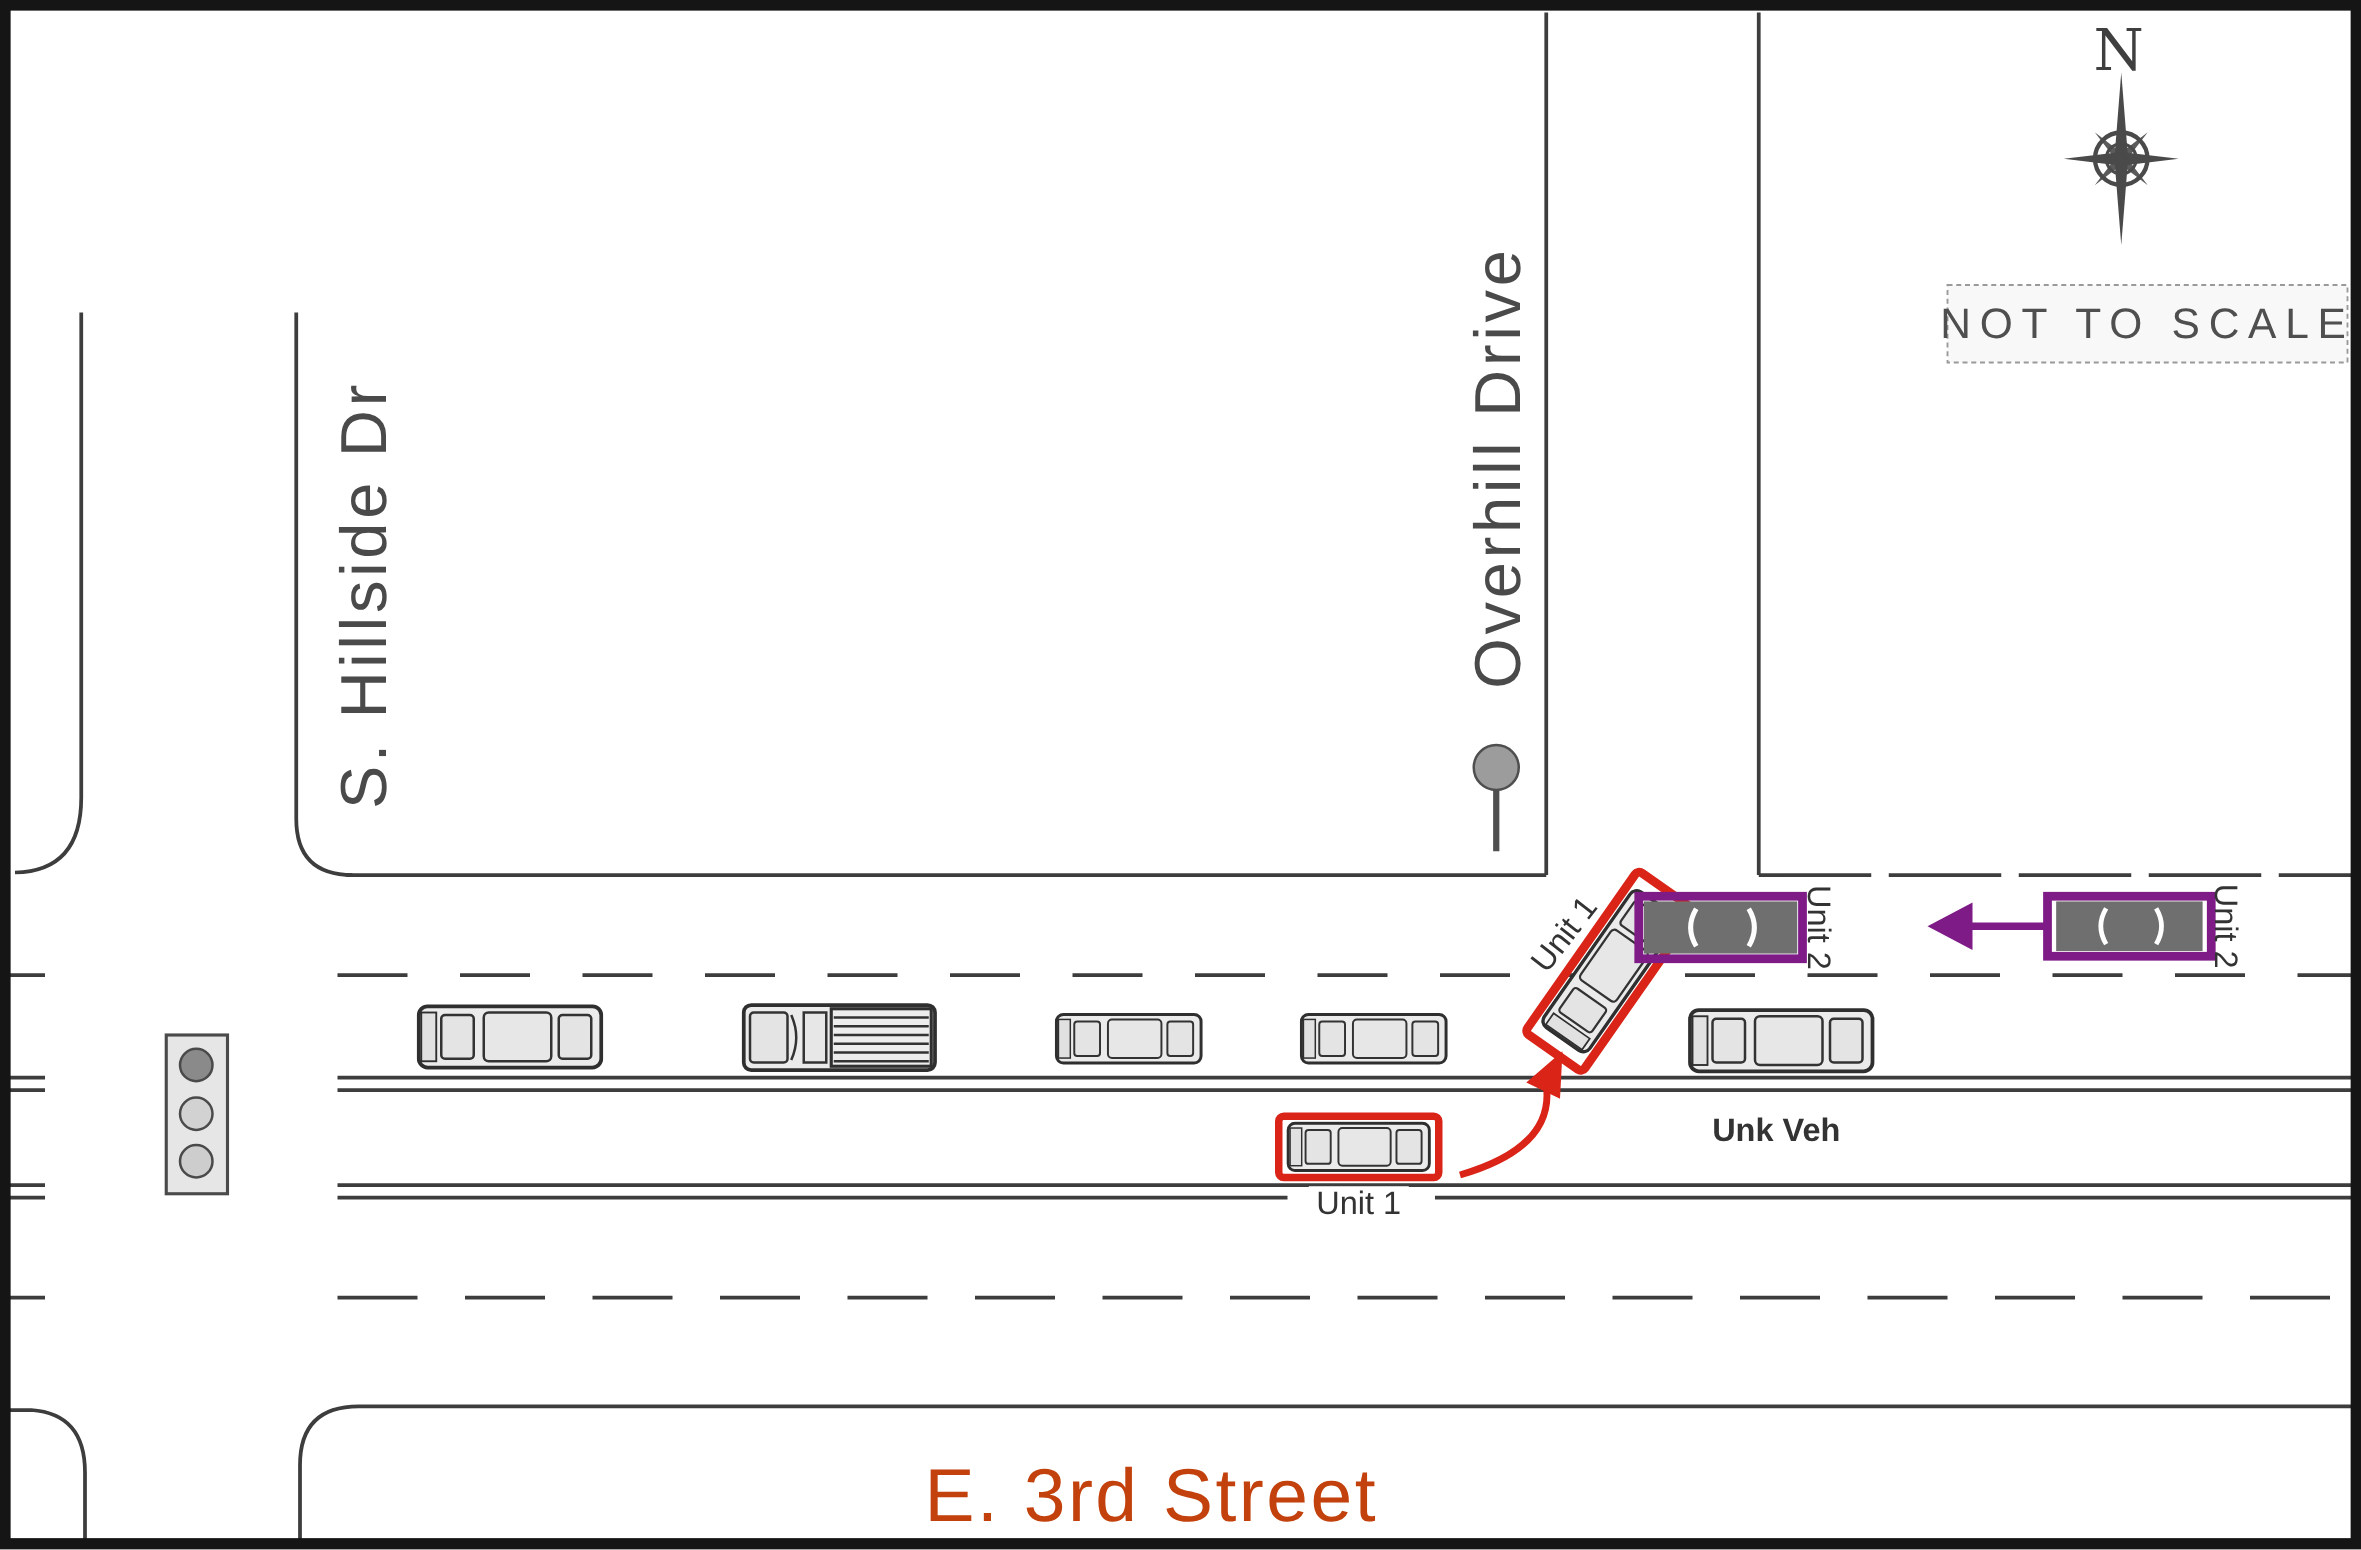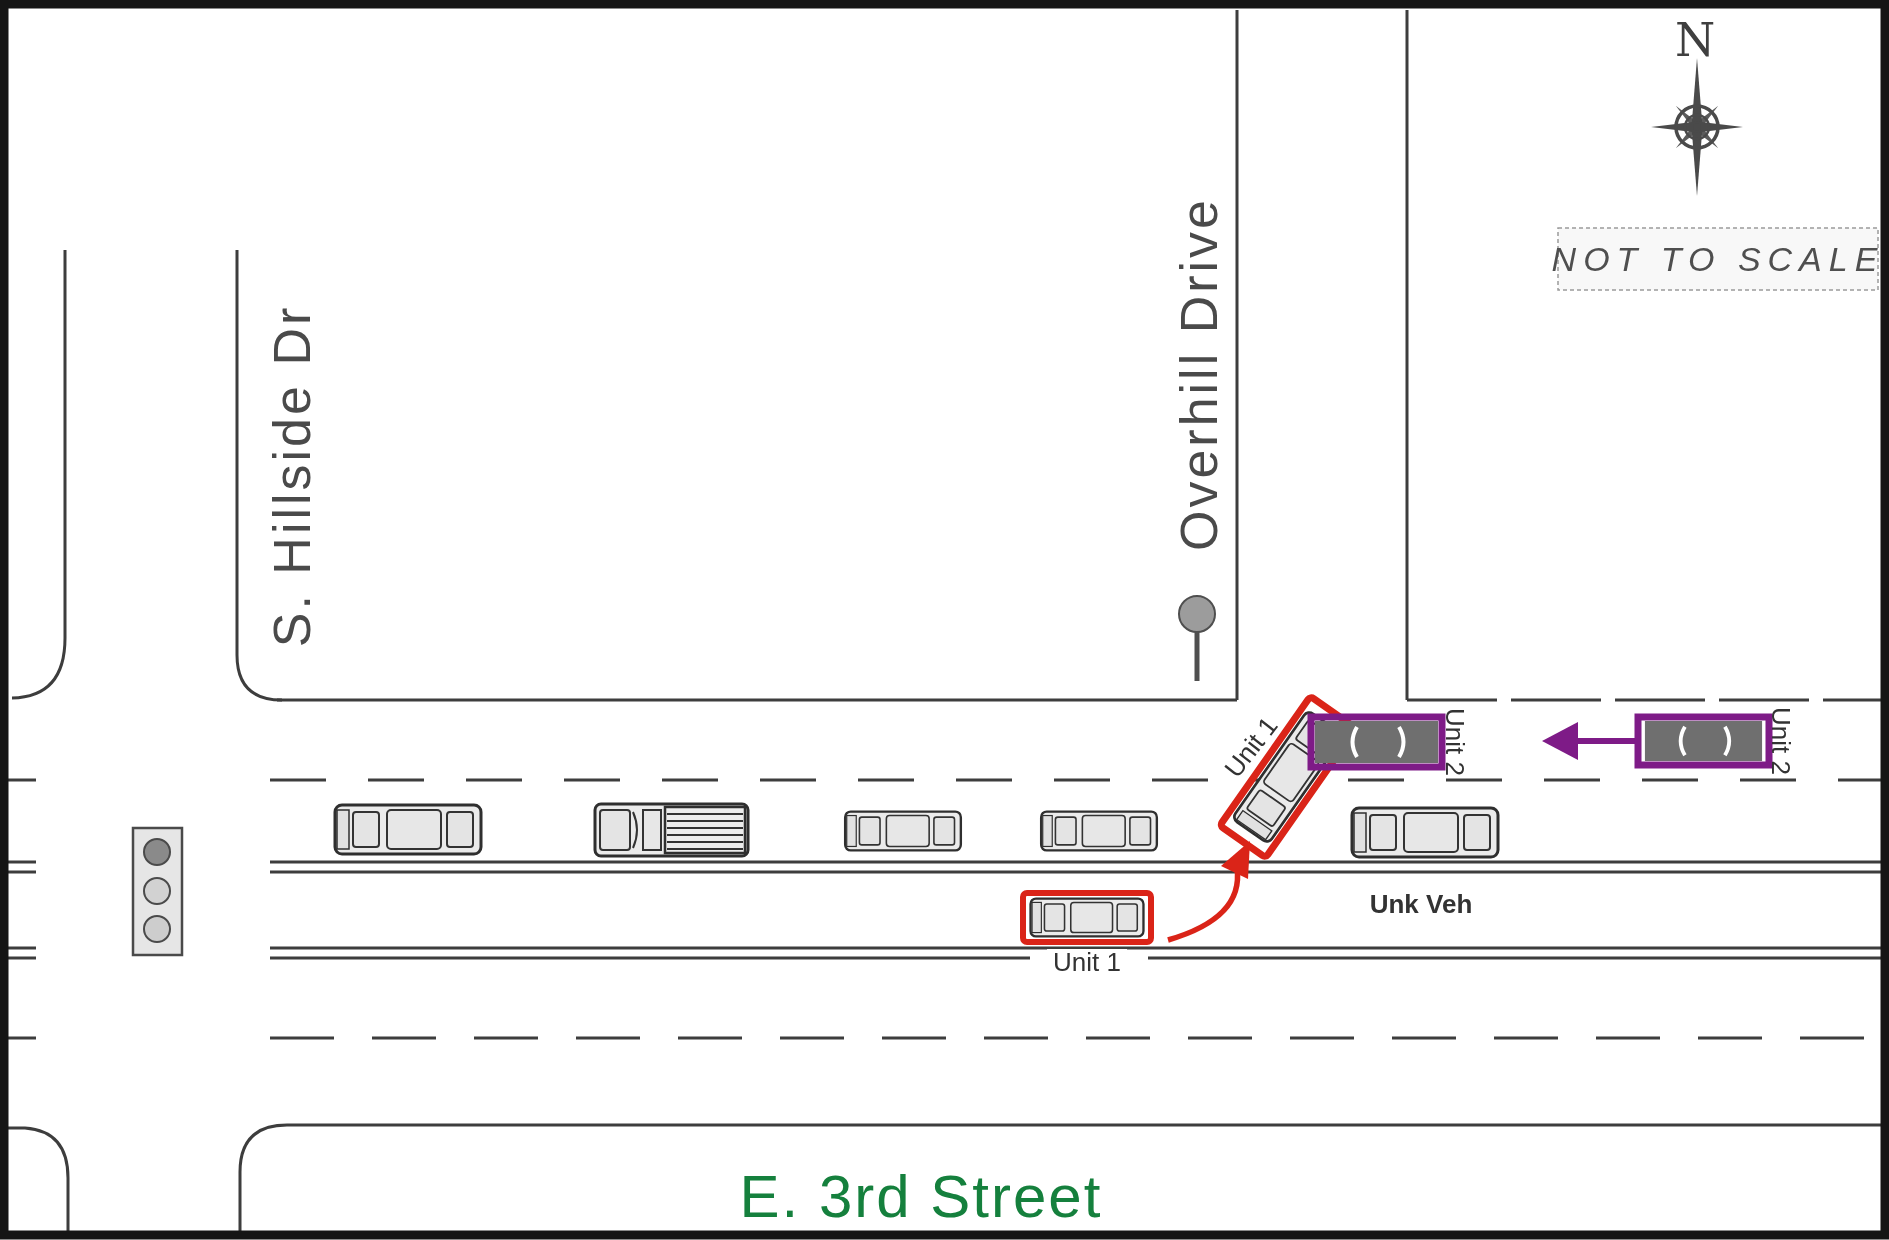--- a/index.html
+++ b/index.html
@@ -15,23 +15,23 @@
     position:absolute;
     white-space:nowrap;
     color:#474747;
     transform:translate(-50%,-50%);
     font-family:"Liberation Sans",sans-serif;
     line-height:1;
   }
   .street-v{font-size:52px;letter-spacing:3px;color:#4a4a4a;}
   .hillside{left:292px;top:476px;transform:translate(-50%,-50%) rotate(-90deg);}
   .overhill{left:1199px;top:374px;transform:translate(-50%,-50%) rotate(-90deg);}
-  .e3rd{left:921px;top:1197px;font-size:60px;letter-spacing:2px;color:#15803d;}
+  .e3rd{left:921px;top:1197px;font-size:60px;letter-spacing:2px;color:#c2410c;}
   .north-n{left:1695px;top:40px;font-size:46px;font-family:"DejaVu Serif",serif;color:#3f3f3f;}
-  .nts{left:1718px;top:259px;font-size:34px;font-style:italic;letter-spacing:7px;color:#4f4f4f;}
+  .nts{left:1718px;top:259px;font-size:34px;letter-spacing:7px;color:#4f4f4f;}
   .unitlbl{font-size:26px;color:#333;}
   .unit1-lane{left:1087px;top:962px;background:#fff;padding:0 6px;}
   .unkveh{left:1421px;top:904px;font-weight:bold;}
   .unit2-crash{left:1455px;top:742px;transform:translate(-50%,-50%) rotate(90deg);}
   .unit2-east{left:1781px;top:741px;transform:translate(-50%,-50%) rotate(90deg);}
   .unit1-crash{left:1251px;top:747px;transform:translate(-50%,-50%) rotate(-52deg);}
 </style>
 </head>
 <body>
 

